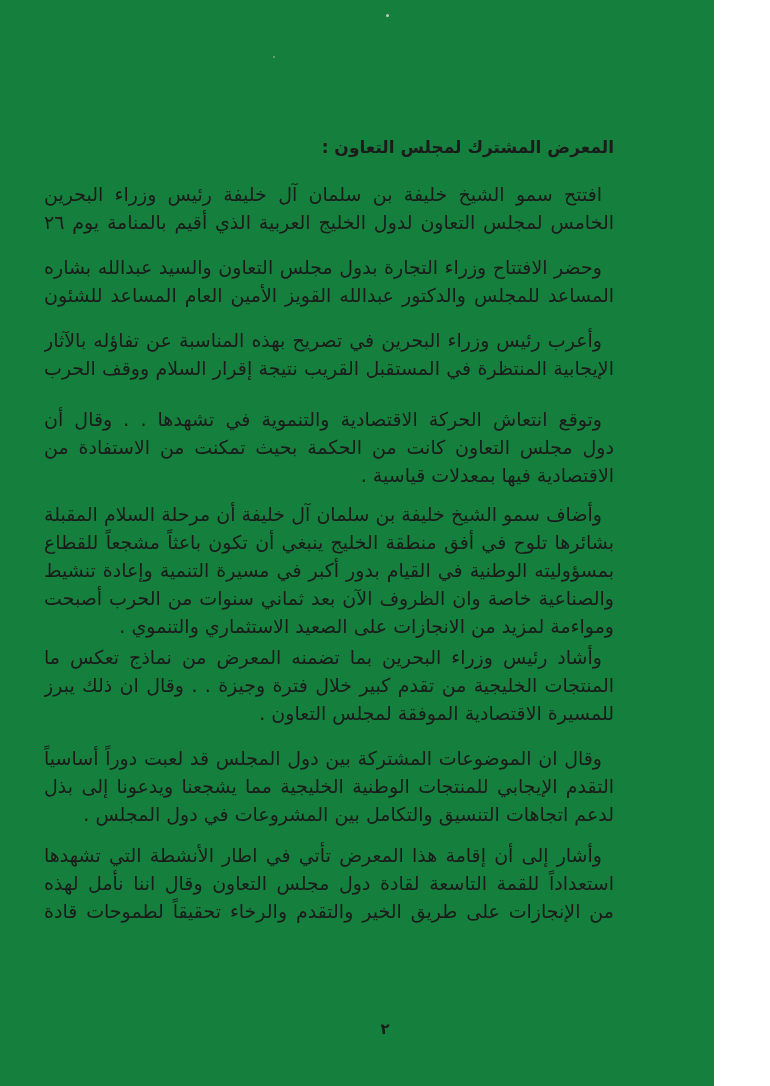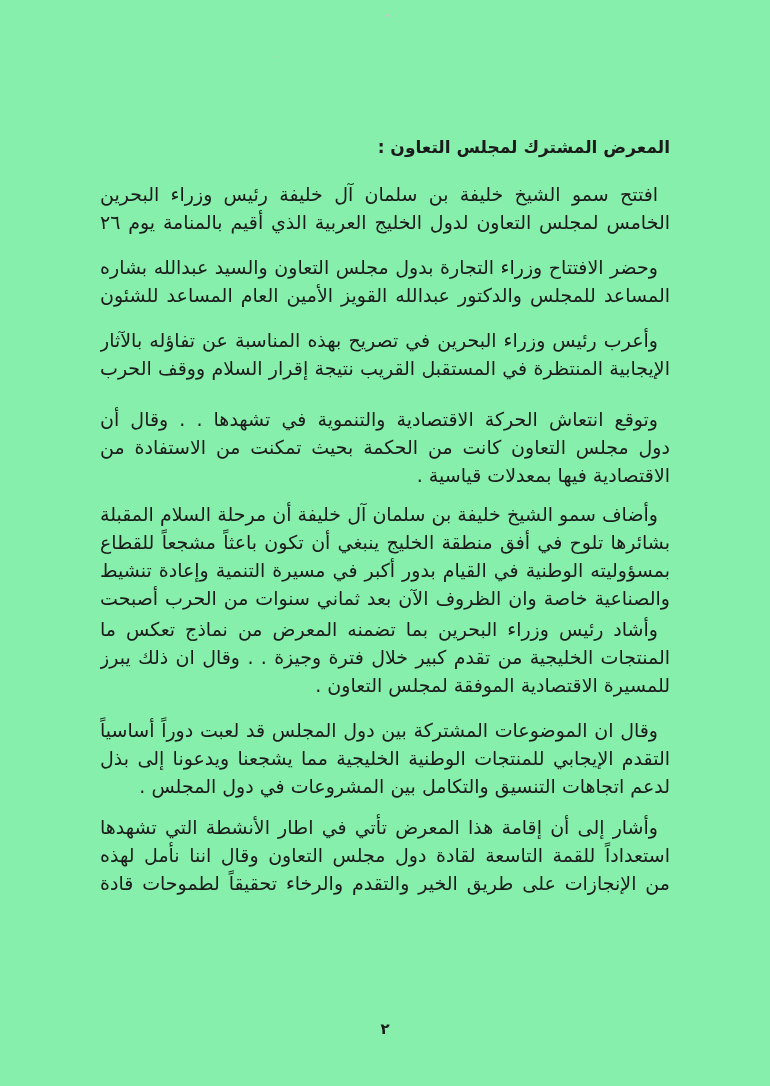--- a/index.html
+++ b/index.html
@@ -2,23 +2,23 @@
 <html lang="ar"><head>
 <meta charset="utf-8">
 <style>
   html, body {
     margin: 0;
     padding: 0;
     background: #ffffff;
   }
   .page {
     position: relative;
-    width: 770px;
+    width: 714px;
     height: 1086px;
-    background: #86efac;
+    background: #15803d;
     overflow: hidden;
     font-family: "DejaVu Sans", sans-serif;
     color: #1b1b1b;
   }
   .content {
     position: absolute;
     top: 133px;
     right: 100px;
     width: 570px;
     direction: rtl;
@@ -95,20 +95,21 @@
         <div class="para">
           <div class="line first">وتوقع انتعاش الحركة الاقتصادية والتنموية في تشهدها . . وقال أن قيادات وحكومات</div>
           <div class="line">دول مجلس التعاون كانت من الحكمة بحيث تمكنت من الاستفادة من فورة الانتعاش</div>
           <div class="line last">الاقتصادية فيها بمعدلات قياسية .</div>
         </div>
         <div class="para">
           <div class="line first">وأضاف سمو الشيخ خليفة بن سلمان آل خليفة أن مرحلة السلام المقبلة والتي بدأت</div>
           <div class="line">بشائرها تلوح في أفق منطقة الخليج ينبغي أن تكون باعثاً مشجعاً للقطاع الخاص التجاري</div>
           <div class="line">بمسؤوليته الوطنية في القيام بدور أكبر في مسيرة التنمية وإعادة تنشيط الحركة التجارية</div>
           <div class="line">والصناعية خاصة وان الظروف الآن بعد ثماني سنوات من الحرب أصبحت أكثر استقراراً</div>
+          <div class="line last">ومواءمة لمزيد من الانجازات على الصعيد الاستثماري والتنموي .</div>
         </div>
         <div class="para">
           <div class="line first">وأشاد رئيس وزراء البحرين بما تضمنه المعرض من نماذج تعكس ما وصلت إليه</div>
           <div class="line">المنتجات الخليجية من تقدم كبير خلال فترة وجيزة . . وقال ان ذلك يبرز الإيجابيات العديد</div>
           <div class="line last">للمسيرة الاقتصادية الموفقة لمجلس التعاون .</div>
         </div>
         <div class="para">
           <div class="line first">وقال ان الموضوعات المشتركة بين دول المجلس قد لعبت دوراً أساسياً في تحقيق هذا</div>
           <div class="line">التقدم الإيجابي للمنتجات الوطنية الخليجية مما يشجعنا ويدعونا إلى بذل مزيد من الجهد</div>
           <div class="line last">لدعم اتجاهات التنسيق والتكامل بين المشروعات في دول المجلس .</div>

